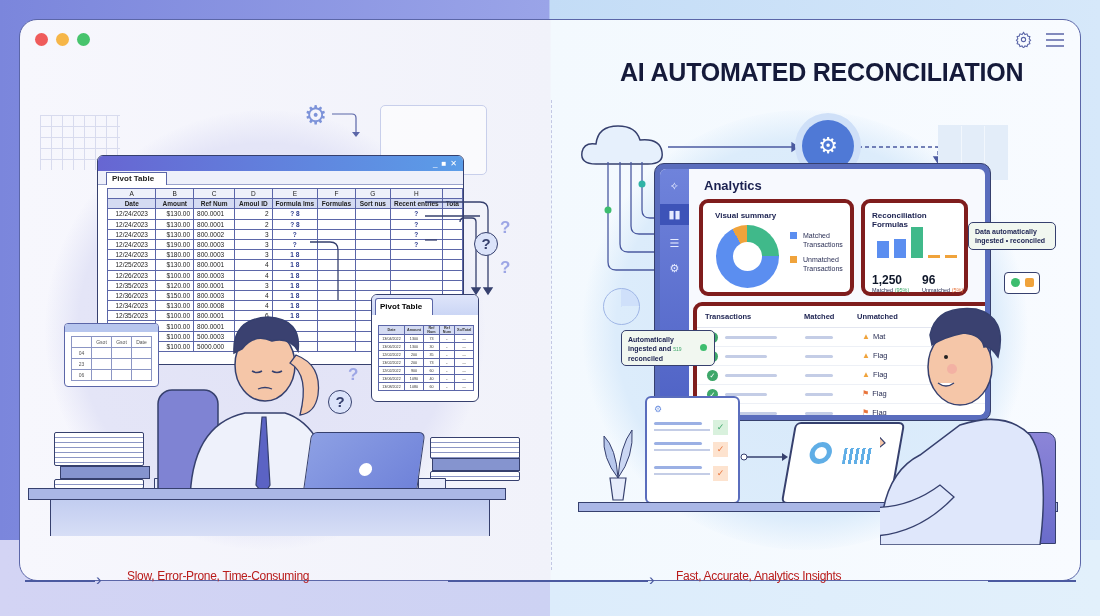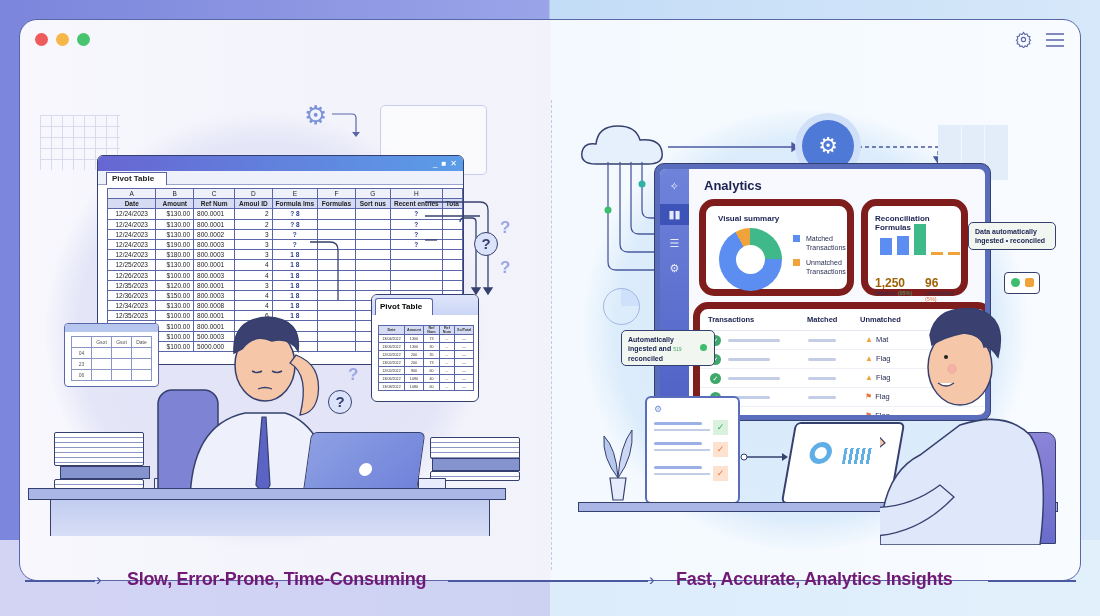--- a/index.html
+++ b/index.html
@@ -9,21 +9,21 @@
 .frame{position:absolute;left:19px;top:19px;width:1062px;height:562px;border-radius:18px;border:1.5px solid #5b66a8;background:linear-gradient(90deg,#f7f7fd 0%,#f1f2fa 50%,#f3f9fe 50.1%,#f8fbff 100%);overflow:hidden}
 .divider{position:absolute;left:531px;top:80px;width:0;height:470px;border-left:1.5px dashed #c3c8e4}
 .dots{position:absolute;left:15px;top:13px;display:flex;gap:8px}
 .dot{width:13px;height:13px;border-radius:50%}
 .title{position:absolute;top:38px;font-weight:700;font-size:25px;color:#151a3a;letter-spacing:-0.2px}
 .t-left{left:70px}
 .t-right{left:600px}
 .top-icons{position:absolute;right:16px;top:11px;display:flex;gap:14px;align-items:center}
 .bottom-strip{position:absolute;left:0;top:556px;width:1100px;height:48px}
 .bottom-strip .line{position:absolute;top:24px;height:1.5px;background:#4b5aa0}
-.bottom-label{position:absolute;top:13px;font-size:18px;color:#701a75;font-weight:700;letter-spacing:-0.3px}
+.bottom-label{position:absolute;top:13px;font-size:12px;color:#b91c1c;font-weight:400;letter-spacing:-0.3px}
 .arrow{position:absolute;top:14px;font-size:17px;color:#4b5aa0}
 
 .blob-l{position:absolute;left:45px;top:110px;width:440px;height:440px;border-radius:50%;background:radial-gradient(circle,#e2e3f6 0%,#e4e5f7 60%,rgba(228,229,247,0) 71%)}
 .grid-bg{position:absolute;left:40px;top:115px;width:80px;height:55px;background-image:linear-gradient(#d8dbee 1px,transparent 1px),linear-gradient(90deg,#d8dbee 1px,transparent 1px);background-size:11px 11px}
 .xl-win{position:absolute;left:77px;top:136px;width:367px;height:210px;background:#fff;border:1.5px solid #36406e;border-radius:6px 6px 0 0;overflow:hidden}
 .xl-bar{height:15px;background:linear-gradient(90deg,#6766d2,#5b9de8);display:flex;justify-content:flex-end;align-items:center;padding-right:6px;gap:4px;color:#fff;font-size:8px}
 .xl-tabrow{height:14px;background:#eef0fa;position:relative;border-bottom:1px solid #9aa3cc}
 .xl-tab{position:absolute;left:8px;top:1px;height:13px;padding:0 12px 0 5px;background:#fff;border:1px solid #5b66a8;border-bottom:none;font-size:8px;font-weight:700;color:#222;line-height:12px}
 table.xl{border-collapse:collapse;font-size:6.5px;color:#222;margin-left:9px;margin-top:3px}
 table.xl td,table.xl th{border:0.8px solid #5b66a8;height:10.2px;padding:0 3px;white-space:nowrap}
@@ -56,29 +56,29 @@
 
 .blob-r{position:absolute;left:580px;top:110px;width:450px;height:440px;border-radius:50%;background:radial-gradient(circle,#d6e8fa 0%,#dcecfb 60%,rgba(220,236,251,0) 71%)}
 .cloud{position:absolute;left:578px;top:118px;width:90px;height:50px}
 .brain-gear{position:absolute;left:802px;top:120px;width:52px;height:52px;border-radius:50%;background:#4f79d6;color:#fff;font-size:22px;text-align:center;line-height:52px;box-shadow:0 0 0 7px #cfe0f8}
 .monitor{position:absolute;left:654px;top:163px;width:337px;height:258px;background:#5a6dbd;border:1.5px solid #36406e;border-radius:10px;padding:5px}
 .screen{position:relative;width:100%;height:100%;background:#f7f9fe;border-radius:6px;overflow:hidden;display:flex}
 .side-nav{width:29px;background:linear-gradient(#6f83db,#4f62c5);display:flex;flex-direction:column;align-items:center;padding-top:10px;gap:12px;color:#e6ebff;font-size:11px}
 .side-nav .act{background:#3d53b8;width:29px;text-align:center;padding:4px 0}
 .screen-main{flex:1;position:relative}
 .analytics-title{position:absolute;left:15px;top:9px;font-size:13px;font-weight:700;color:#1b2150}
-.card{position:absolute;background:#fff;border:7px solid #7f1d1d;border-radius:15px}
+.card{position:absolute;background:#fff;border:4px solid #7f1d1d;border-radius:9px}
 .card-title{position:absolute;left:12px;top:8px;font-size:8px;font-weight:700;color:#1b2150}
 .donut{position:absolute;left:13px;top:22px;width:63px;height:63px;border-radius:50%;background:conic-gradient(#40b98a 0 25%,#5b8ef0 25% 92%,#f0a33b 92% 100%)}
 .donut::after{content:"";position:absolute;left:17px;top:17px;width:29px;height:29px;border-radius:50%;background:#fff}
 .legend{position:absolute;left:100px;font-size:7px;color:#2a2f55;line-height:9px}
 .legend .sw{position:absolute;left:-13px;top:1px;width:7px;height:7px}
 .bars{position:absolute;left:12px;bottom:34px;display:flex;align-items:flex-end;gap:5px;height:40px}
 .bars div{width:12px}
-.bigstat{position:absolute;top:70px;font-size:12px;font-weight:700;color:#a16207}
+.bigstat{position:absolute;top:70px;font-size:12px;font-weight:700;color:#0f172a}
 .smallstat{position:absolute;top:84px;font-size:5.5px;color:#2a2f55}
 .tx-head{position:absolute;left:0;right:0;top:0;height:22px;border-bottom:1px solid #e3e6f0;font-size:7.5px;font-weight:700;color:#1b2150}
 .tx-row{position:absolute;left:0;right:0;height:19px;border-bottom:1px solid #edf0f6}
 .check{position:absolute;left:10px;top:4px;width:11px;height:11px;border-radius:50%;background:#3ea76a;color:#fff;font-size:7px;text-align:center;line-height:11px}
 .bar-ph{position:absolute;top:8px;height:3px;border-radius:2px;background:#c4cde6}
 .status{position:absolute;left:165px;top:4px;font-size:7.5px;color:#2a2f55}
 .status .ic{font-size:8px;margin-right:3px}
 .callout{position:absolute;background:#f1f7f0;border:1.2px solid #36406e;border-radius:5px;font-size:7px;color:#1b2150;font-weight:700;padding:4px 6px;line-height:9px}
 .tablet-l{position:absolute;left:645px;top:396px;width:95px;height:108px;background:#fff;border:2px solid #5a6dbd;border-radius:6px}
 .tablet-r{position:absolute;left:788px;top:422px;width:110px;height:82px;background:#fff;border:2px solid #36406e;border-radius:6px;transform:skewX(-10deg)}
@@ -103,20 +103,21 @@
   <div class="top-icons">
     <svg width="17" height="17" viewBox="0 0 24 24" fill="none" stroke="#5b66a8" stroke-width="1.5">
         <circle cx="12" cy="12" r="3"></circle>
         <path d="M12 2l2 3 3-1 1 3 3 1-1 3 2 2-2 2 1 3-3 1-1 3-3-1-2 3-2-3-3 1-1-3-3-1 1-3-2-2 2-2-1-3 3-1 1-3 3 1z"></path>
       </svg>
     <svg width="18" height="14" viewBox="0 0 18 14">
         <path d="M0 1h18M0 7h18M0 13h18" stroke="#5b66a8" stroke-width="1.4"></path>
       </svg>
   </div>
 
+  <div class="title t-right">AI AUTOMATED RECONCILIATION</div>
   <div class="divider"></div>
 </div>
 
 <div class="blob-l"></div>
 <div class="grid-bg"></div>
 <div class="ghost-tbl"></div>
 <div class="gear-l">⚙</div>
 <svg style="position:absolute;left:330px;top:110px" width="50" height="50">
     <path d="M2 4h20q4 0 4 4v14" stroke="#5b66a8" stroke-width="1.2" fill="none"></path>
     <path d="M22 22l4 5 4-5z" fill="#5b66a8"></path>

